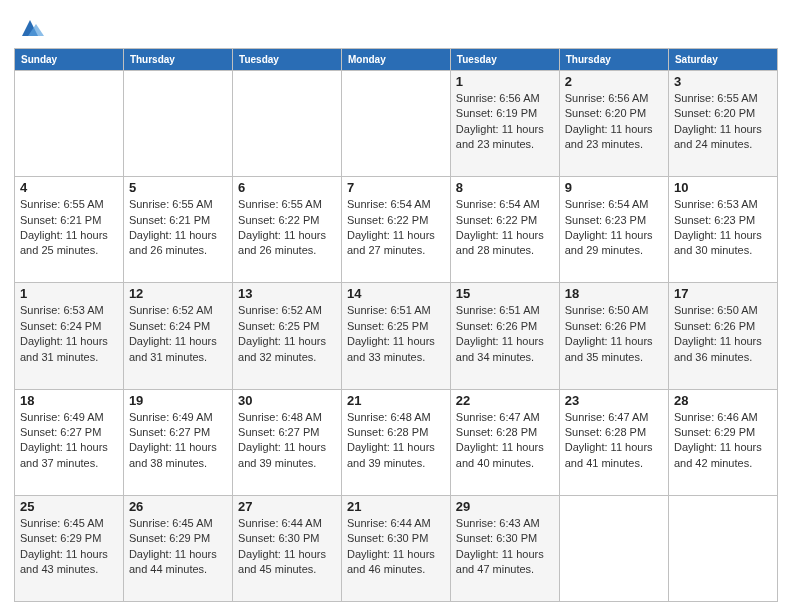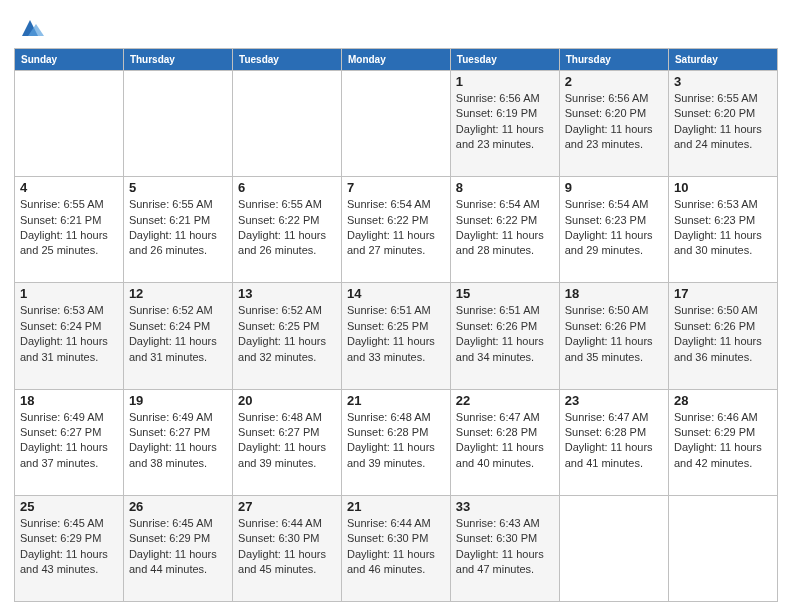--- a/index.html
+++ b/index.html
@@ -278,21 +278,21 @@
 and 37 minutes.</div>
           </td>
           <td>
             <span class="day-num">19</span>
             <div class="day-info" style="white-space: pre-line;">Sunrise: 6:49 AM
 Sunset: 6:27 PM
 Daylight: 11 hours
 and 38 minutes.</div>
           </td>
           <td>
-            <span class="day-num">20</span>
+            <span class="day-num">30</span>
             <div class="day-info" style="white-space: pre-line;">Sunrise: 6:48 AM
 Sunset: 6:27 PM
 Daylight: 11 hours
 and 39 minutes.</div>
           </td>
           <td>
             <span class="day-num">21</span>
             <div class="day-info" style="white-space: pre-line;">Sunrise: 6:48 AM
 Sunset: 6:28 PM
 Daylight: 11 hours
@@ -343,21 +343,21 @@
 and 45 minutes.</div>
           </td>
           <td>
             <span class="day-num">21</span>
             <div class="day-info" style="white-space: pre-line;">Sunrise: 6:44 AM
 Sunset: 6:30 PM
 Daylight: 11 hours
 and 46 minutes.</div>
           </td>
           <td>
-            <span class="day-num">33</span>
+            <span class="day-num">29</span>
             <div class="day-info" style="white-space: pre-line;">Sunrise: 6:43 AM
 Sunset: 6:30 PM
 Daylight: 11 hours
 and 47 minutes.</div>
           </td>
           <td class="empty-cell"></td>
           <td class="empty-cell"></td>
         </tr>
       </tbody>
   </table>

